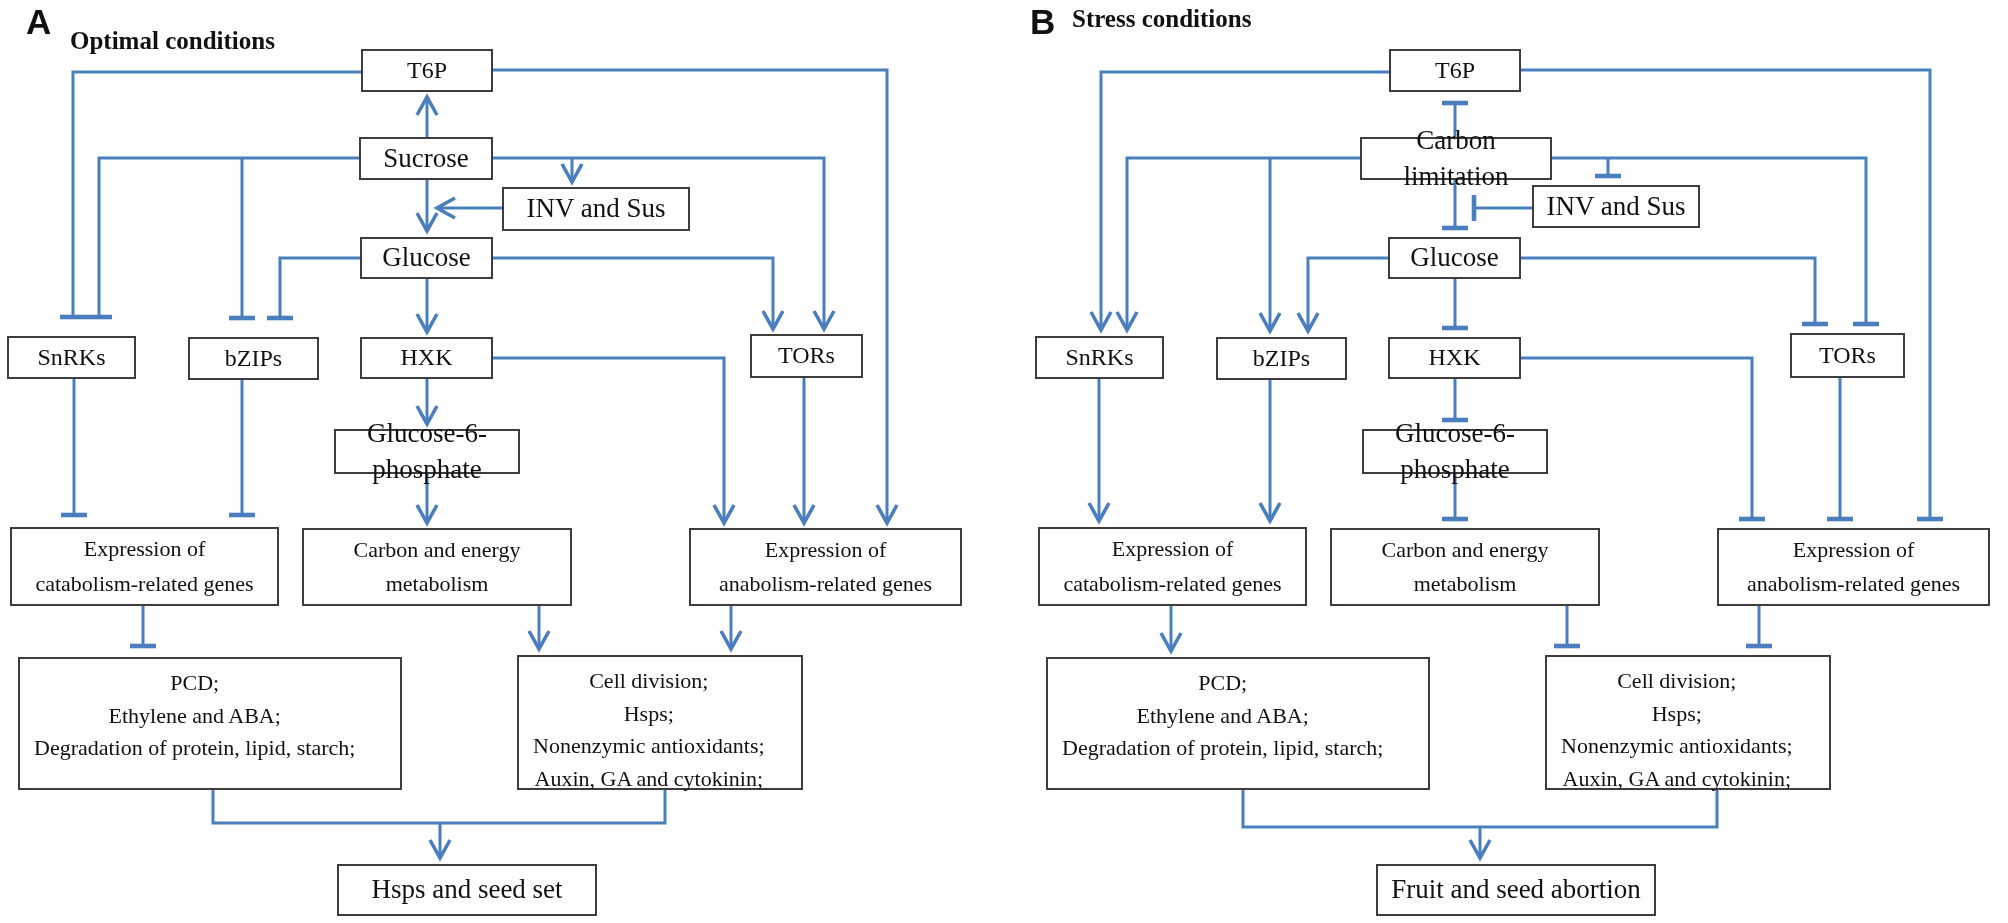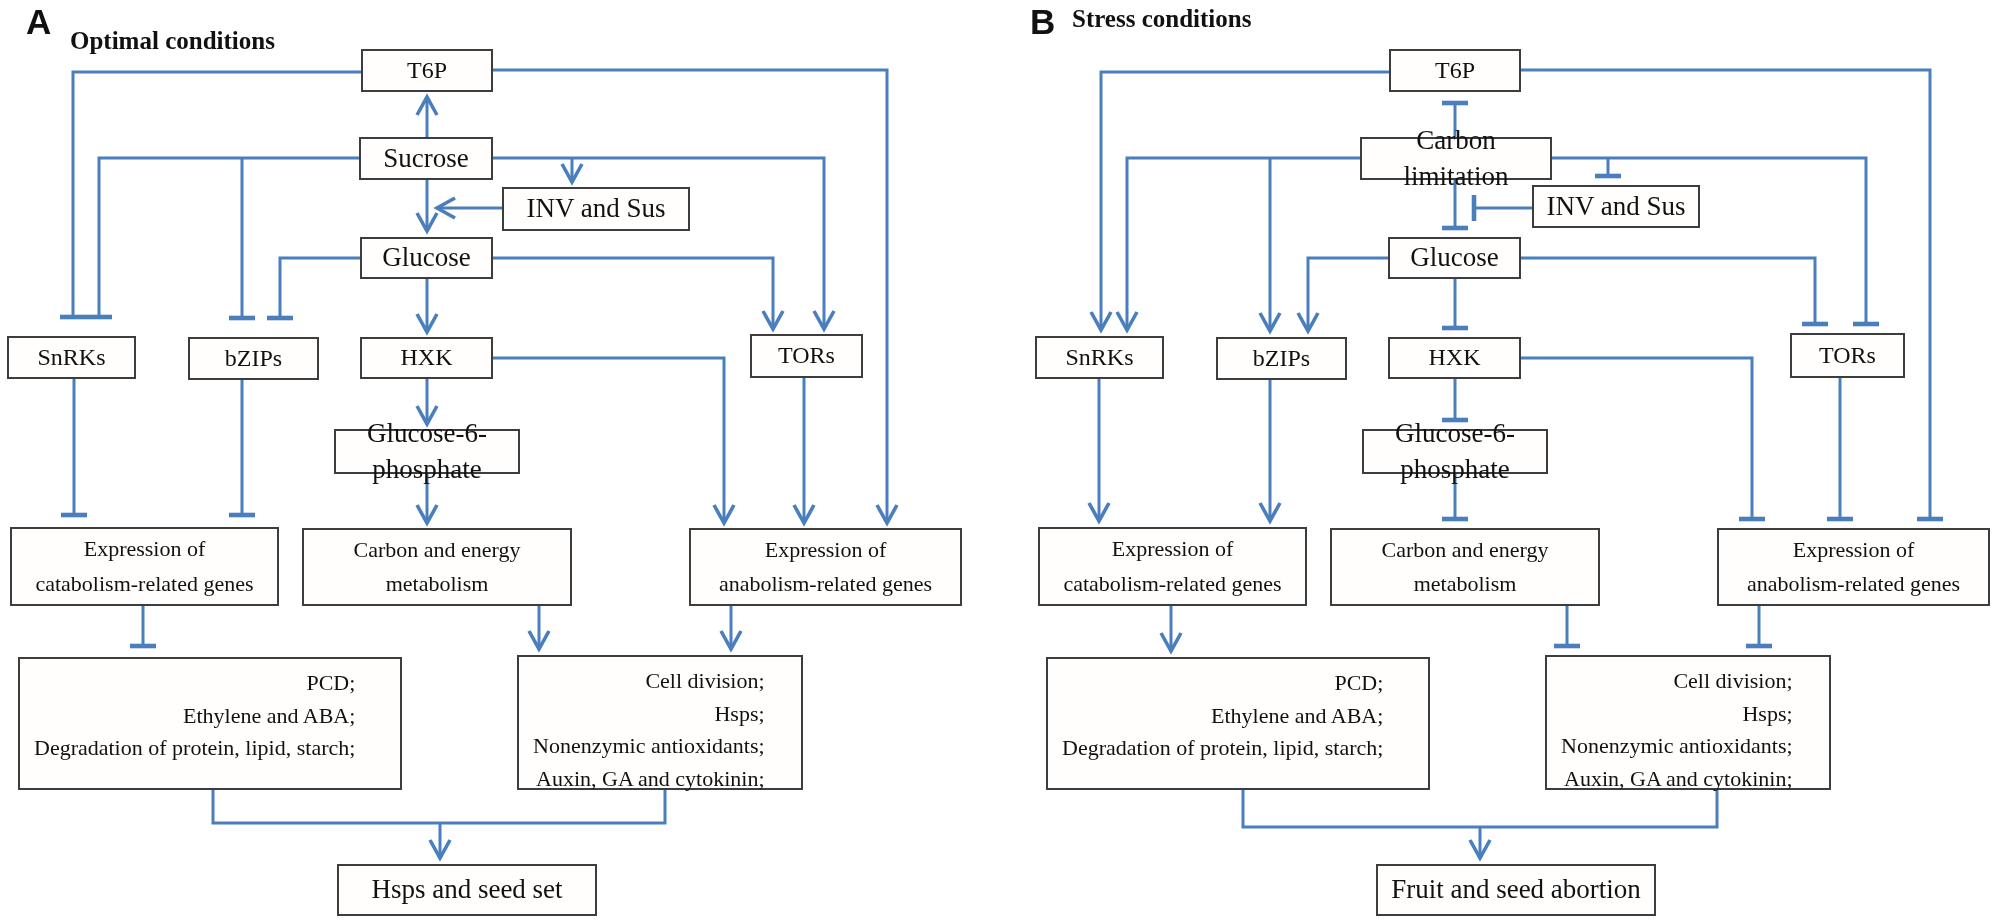--- a/index.html
+++ b/index.html
@@ -4,21 +4,21 @@
 <style>
   html,body{margin:0;padding:0;background:#ffffff;}
   #figure{position:relative;width:2008px;height:923px;background:#ffffff;overflow:hidden;
           font-family:"Liberation Serif", serif;color:#111;}
   #edges{position:absolute;left:0;top:0;width:2008px;height:923px;pointer-events:none;}
   .node{position:absolute;box-sizing:border-box;border:2px solid #3d3d3d;background:#fffefd;
         display:flex;align-items:center;justify-content:center;text-align:center;
         font-size:27px;line-height:1.3;white-space:pre-line;}
   .node.bold{font-weight:normal;font-size:24px;}
   .node.two-line{font-size:22px;line-height:1.55;}
-  .node.outputs{align-items:flex-start;justify-content:flex-start;text-align:right;
+  .node.outputs{align-items:flex-start;justify-content:flex-start;text-align:center;
                 padding:8px 14px;font-size:22px;line-height:1.48;}
   .panel-letter{position:absolute;font-family:"Liberation Sans", sans-serif;
                 font-weight:900;font-size:35px;line-height:1;}
   .panel-title{position:absolute;font-weight:bold;font-size:25px;line-height:1;}
 </style>
 </head>
 <body>
 
 <div id="figure">
 

